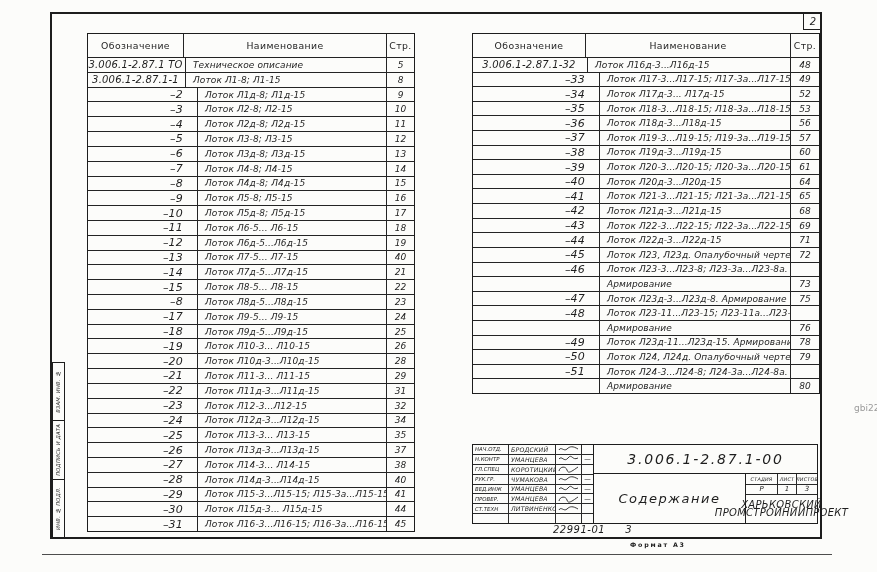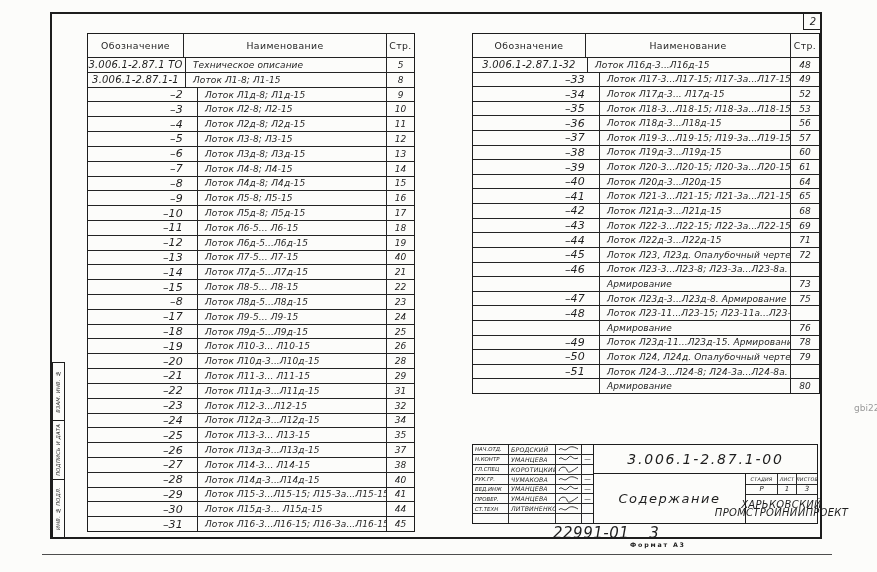--- a/index.html
+++ b/index.html
@@ -78,21 +78,21 @@
 
   
   #side-attrs{position:absolute;left:51.5px;top:362px;width:13.5px;height:176px;
     border:1.4px solid #1d1d1d;box-sizing:border-box;display:flex;flex-direction:column;}
   .side-box{flex:1;border-top:1.2px solid #1d1d1d;display:flex;align-items:center;justify-content:center;overflow:hidden;}
   #side-attrs .side-box:first-child{border-top:none;}
   .side-label{writing-mode:vertical-rl;transform:rotate(180deg);
     font-size:5.1px;font-style:italic;text-transform:uppercase;letter-spacing:.3px;white-space:nowrap;}
 
   
-  #doc-number{position:absolute;left:553px;top:524px;font-size:15px;font-style:italic;letter-spacing:.5px;}
+  #doc-number{position:absolute;left:553px;top:524px;font-size:10px;font-style:italic;letter-spacing:.5px;}
   #doc-number .sheet-no{margin-left:20px;}
   #format-label{position:absolute;left:630px;top:541px;font-size:6.3px;letter-spacing:1.8px;font-weight:bold;}
   #watermark{position:absolute;left:830px;top:403px;font-size:9px;color:#9a9a9a;margin-left:24px;}
 </style>
 </head>
 <body>
 
 <div class="sheet">
 
   <div class="line" id="frame-top"></div>

